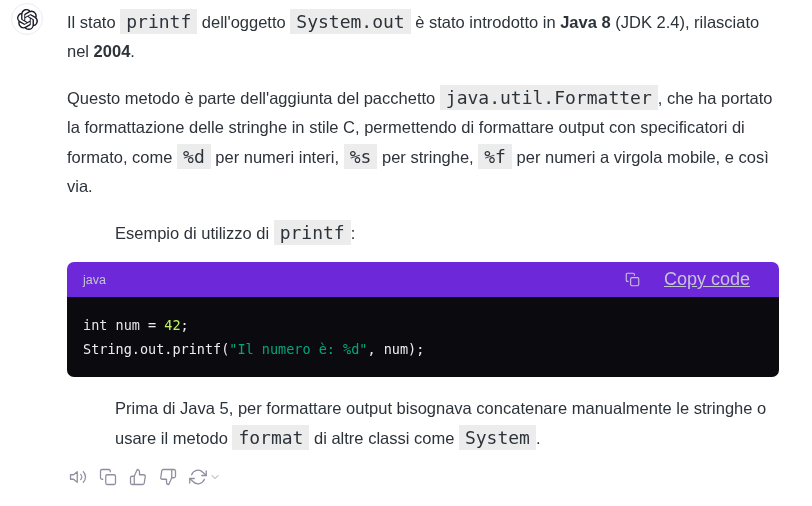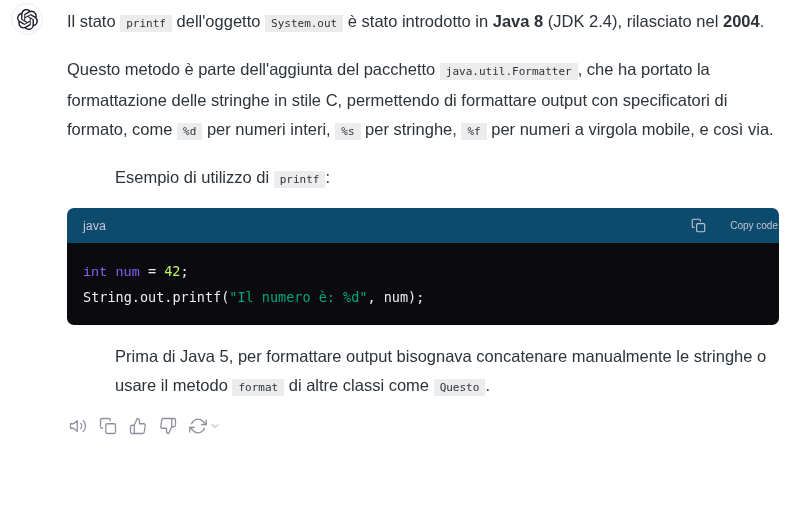--- a/index.html
+++ b/index.html
@@ -10,39 +10,39 @@
   .message{position:relative;padding:7px 33px 0 67px;box-sizing:border-box;width:812px;}
   .avatar{
     position:absolute;left:11px;top:3px;width:32px;height:32px;border-radius:50%;
     border:1px solid #ececf1;background:#fff;display:flex;align-items:center;justify-content:center;box-sizing:border-box;
   }
   .avatar svg{width:21px;height:21px;fill:#191927;}
   .content{width:712px;}
   p.para{margin:0 0 17px;font-size:16.5px;line-height:29px;color:#2d333a;}
   p.para.tight{margin-bottom:0;margin-left:48px;}
   .inline-code{
-    font-family:"DejaVu Sans Mono",monospace;font-size:11px;background:#ececec;color:#2d333a;
+    font-family:"DejaVu Sans Mono",monospace;font-size:18px;background:#ececec;color:#2d333a;
     padding:2px 6px;border-radius:0;white-space:nowrap;
   }
   .seg-bold{font-weight:bold;}
   .code-block{width:712px;border-radius:7px;overflow:hidden;margin:14px 0 17px;}
   .code-header{
-    height:35px;background:#0c4a6e;color:#c5c5d2;display:flex;align-items:center;
-    justify-content:space-between;padding:0 1px 0 16px;font-size:12.5px;
+    height:35px;background:#6d28d9;color:#c5c5d2;display:flex;align-items:center;
+    justify-content:space-between;padding:0 29px 0 16px;font-size:12.5px;
   }
   .copy-btn{
     display:flex;align-items:center;gap:24px;background:none;border:none;padding:0;
-    color:#c5c5d2;font-size:10px;font-family:"Liberation Sans",sans-serif;cursor:pointer;
+    color:#c5c5d2;font-size:18px;font-family:"Liberation Sans",sans-serif;cursor:pointer;text-decoration:underline;
   }
   .copy-btn svg{width:15px;height:15px;stroke:#c5c5d2;fill:none;stroke-width:1.8;stroke-linecap:round;stroke-linejoin:round;}
   .code-body{
     background:#0b0b0f;padding:16px;font-family:"DejaVu Sans Mono",monospace;
     font-size:13.5px;line-height:24px;color:#ececf1;white-space:pre;
   }
-  .tok-kw{color:#8b5cf6;font-family:Liberation Mono, monospace;}
+  .tok-kw{color:#e5e5e5;}
   .tok-num{color:#bef264;}
   .tok-str{color:#00a67d;}
   .action-bar{display:flex;align-items:center;gap:12px;margin:13px 0 0 2px;height:22px;}
   .action-btn{
     background:none;border:none;padding:0;margin:0;color:#8e8ea0;cursor:pointer;
     display:flex;align-items:center;gap:2px;
   }
   .action-btn svg{width:18px;height:18px;stroke:#8e8ea0;fill:none;stroke-width:1.7;stroke-linecap:round;stroke-linejoin:round;}
   .action-btn svg.small{width:12px;height:12px;}
 </style>
@@ -72,21 +72,21 @@
           <svg class="copy-icon" viewBox="0 0 24 24">
               <rect x="9" y="9" width="13" height="13" rx="2" ry="2"></rect>
               <path d="M5 15H4a2 2 0 0 1-2-2V4a2 2 0 0 1 2-2h9a2 2 0 0 1 2 2v1"></path>
             </svg>
           <span>Copy code</span>
         </button>
       </div>
       <div class="code-body"><div class="code-line"><span class="tok-kw">int</span><span> </span><span class="tok-kw">num</span><span> = </span><span class="tok-num">42</span><span>;</span></div><div class="code-line"><span>String.out.printf(</span><span class="tok-str">"Il numero è: %d"</span><span>, num);</span></div></div>
     </div>
 
-    <p class="para tight"><span>Prima di Java 5, per formattare output bisognava concatenare manualmente le stringhe o usare il metodo </span><code class="inline-code">format</code><span> di altre classi come </span><code class="inline-code">Questo</code><span>.</span></p>
+    <p class="para tight"><span>Prima di Java 5, per formattare output bisognava concatenare manualmente le stringhe o usare il metodo </span><code class="inline-code">format</code><span> di altre classi come </span><code class="inline-code">System</code><span>.</span></p>
 
     <div class="action-bar">
       <button class="action-btn">
         <svg viewBox="0 0 24 24">
             <polygon points="11 5 6 9 2 9 2 15 6 15 11 19 11 5"></polygon>
             <path d="M15.54 8.46a5 5 0 0 1 0 7.07"></path>
             <path d="M19.07 4.93a10 10 0 0 1 0 14.14"></path>
           </svg>
       </button>
       <button class="action-btn">

